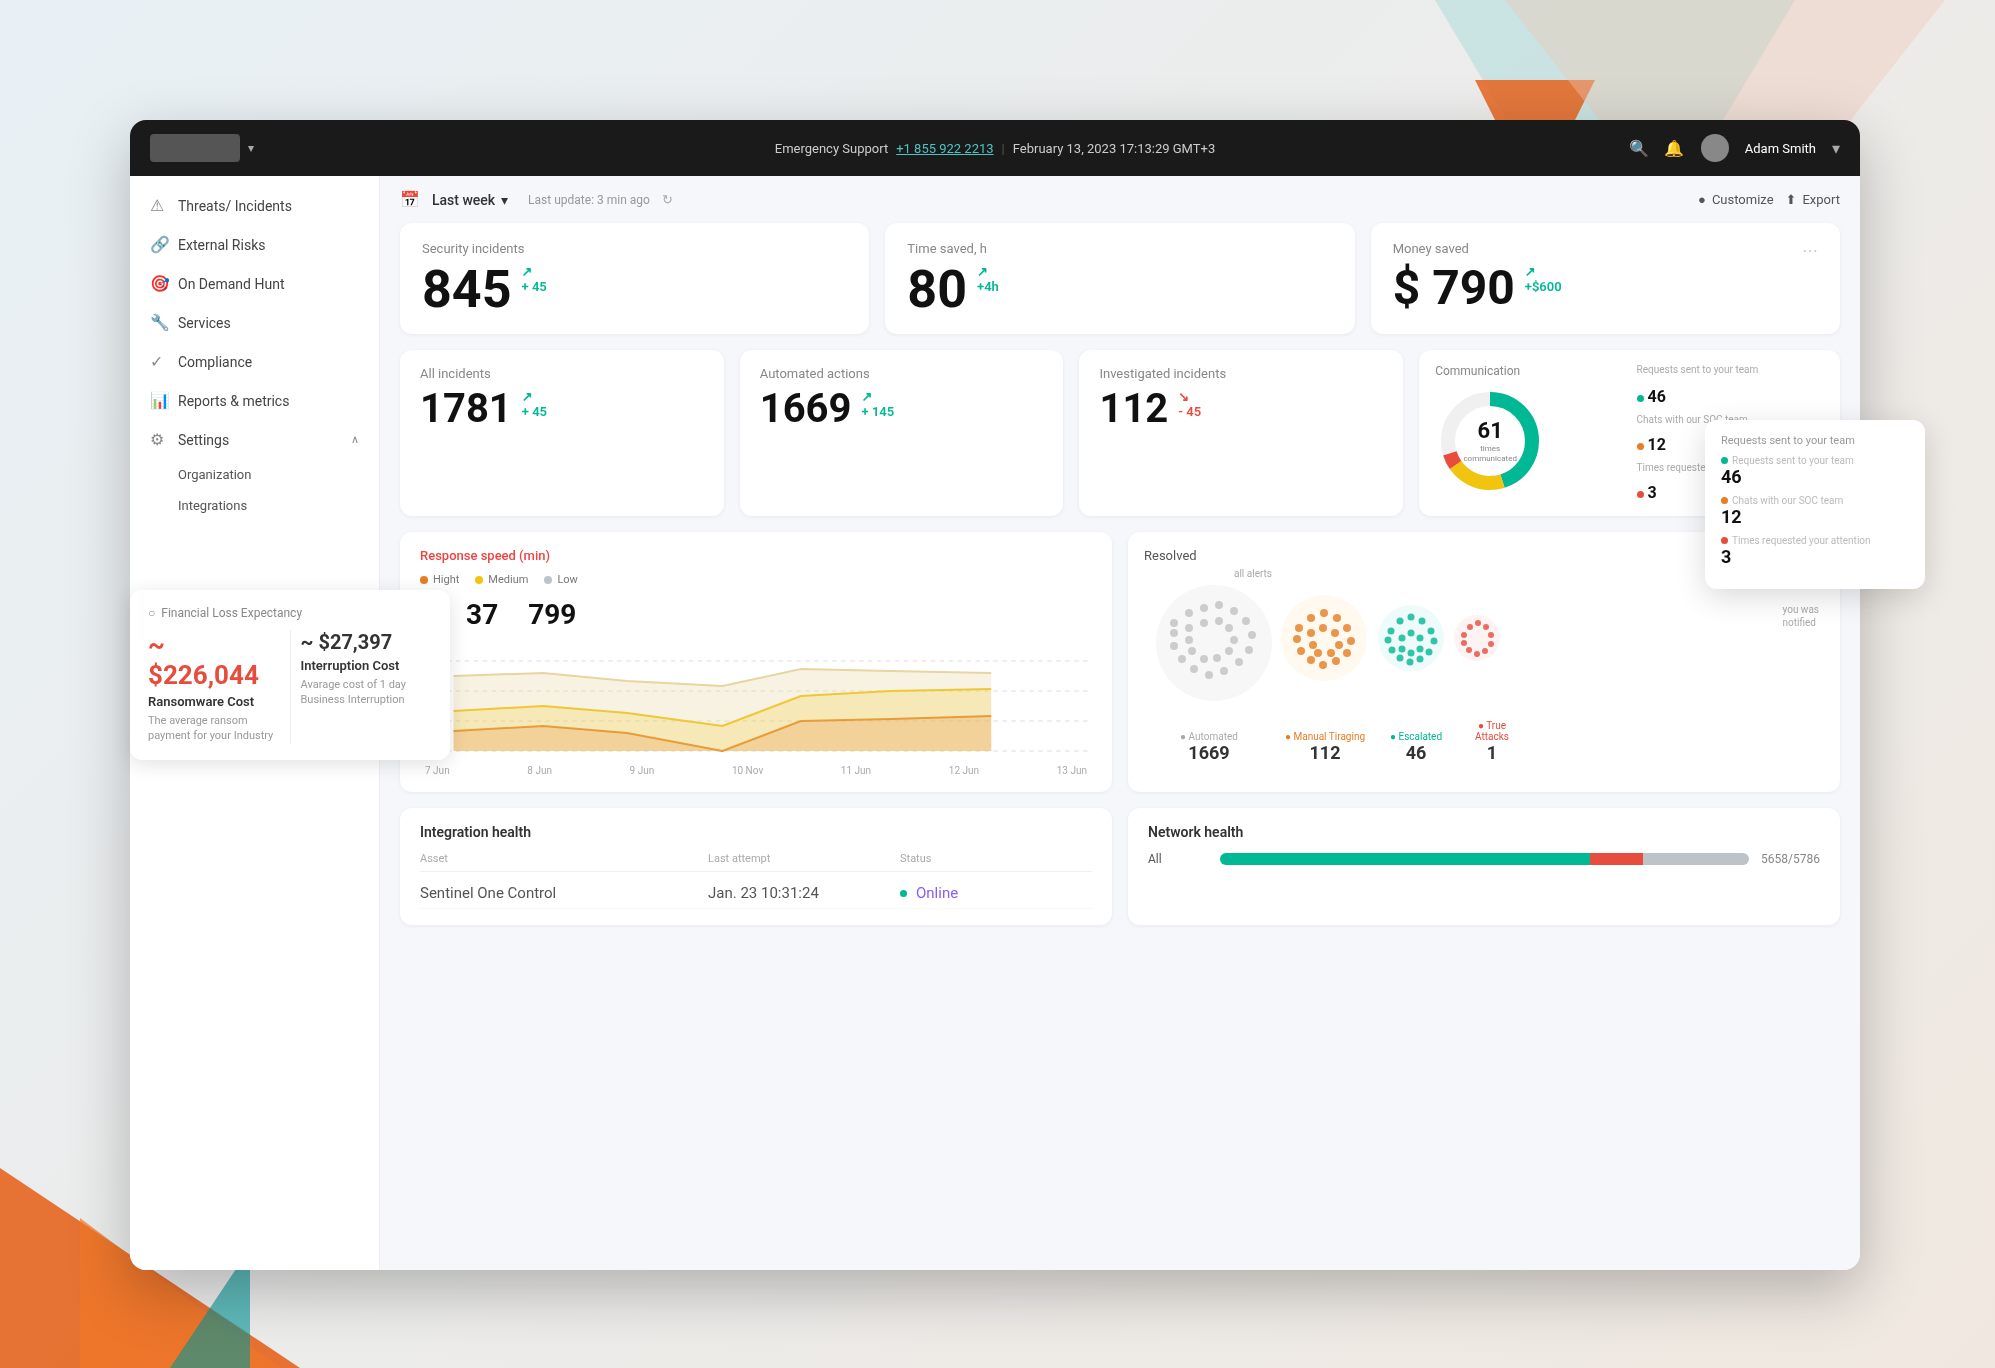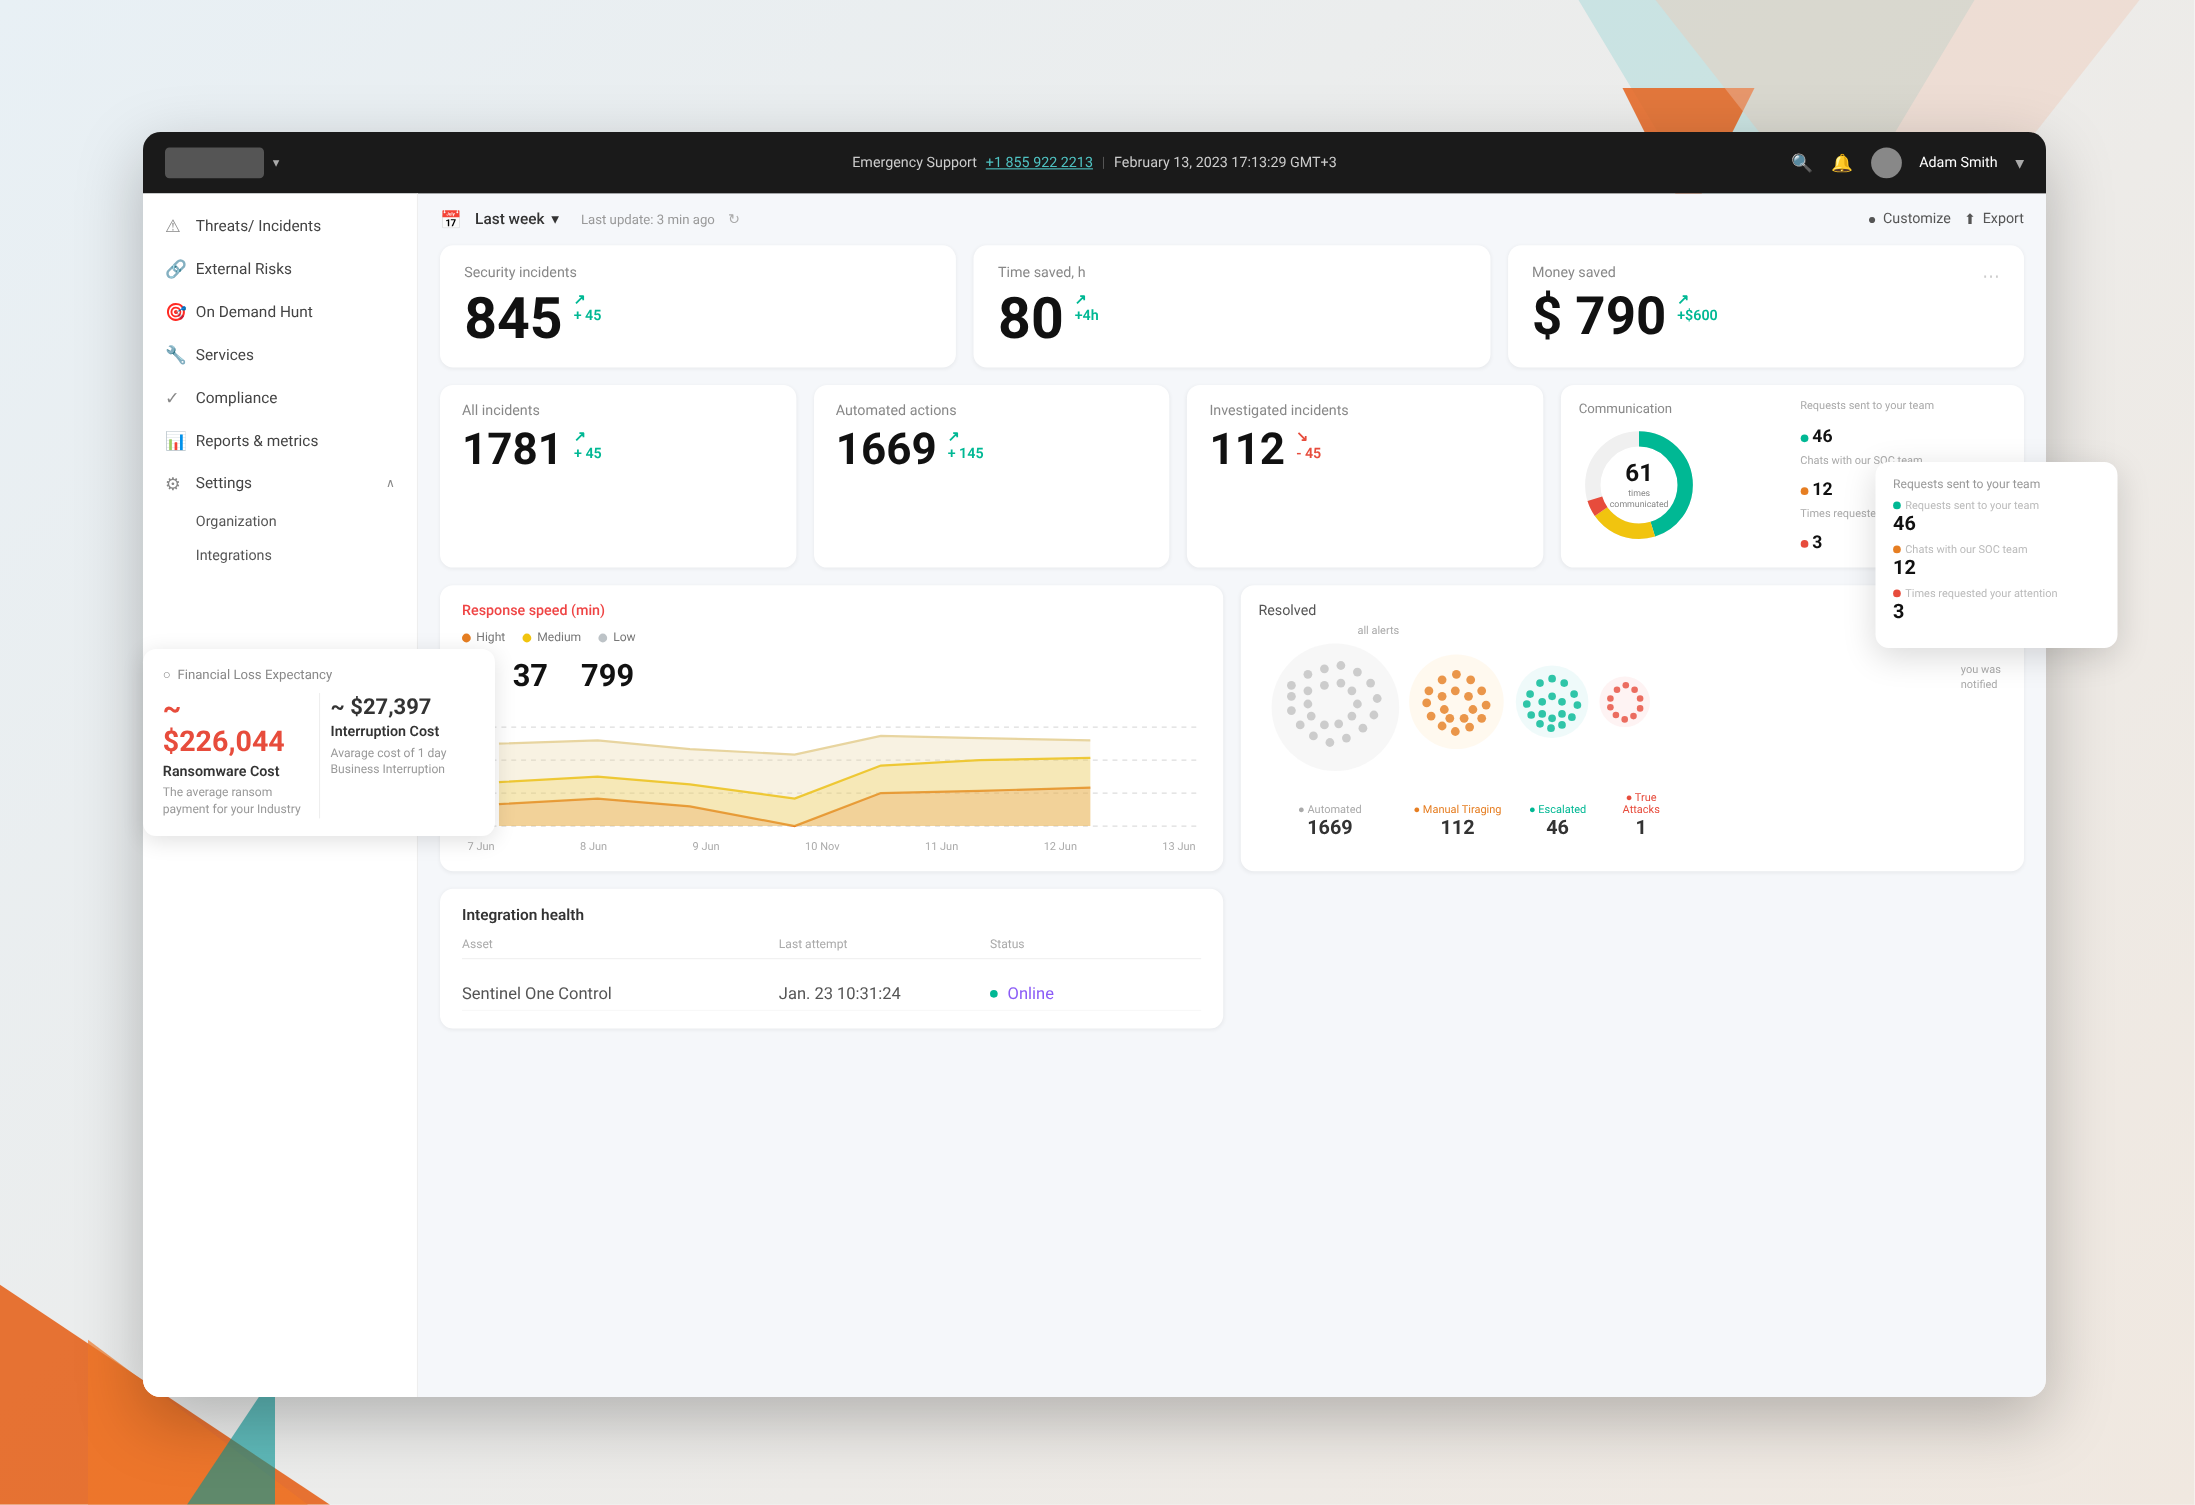--- a/index.html
+++ b/index.html
@@ -479,21 +479,21 @@
       color: #333;
       margin-bottom: 12px;
     }
     .table-header {
       display: grid;
       grid-template-columns: 1.5fr 1fr 1fr;
       font-size: 11px;
       color: #aaa;
       padding: 0 0 6px 0;
       border-bottom: 1px solid #f0f0f0;
-      margin-bottom: 16px;
+      margin-bottom: 6px;
     }
     .table-row-item {
       display: grid;
       grid-template-columns: 1.5fr 1fr 1fr;
       font-size: 15px;
       color: #555;
       padding: 6px 0;
       border-bottom: 1px solid #f8f8f8;
     }
     .status-online {
@@ -951,20 +951,32 @@
           <div class="table-row-item">
             <span>Sentinel One Control</span>
             <span>Jan. 23 10:31:24</span>
             <span class="status-online">
               <span class="dot dot-teal"></span>
               Online
             </span>
           </div>
         </div>
 
+        <div class="network-card">
+          <div class="card-title">Network health</div>
+          <div class="network-row">
+            <span class="network-label">All</span>
+            <div class="network-bar">
+              <div style="background:#00b894;width:70%;height:100%;"></div>
+              <div style="background:#e74c3c;width:10%;height:100%;"></div>
+              <div style="background:#bdc3c7;width:20%;height:100%;"></div>
+            </div>
+            <span class="network-count">5658/5786</span>
+          </div>
+        </div>
       </div>
 
     </div>
   </div>
 </div>
 
 <div class="financial-panel">
   <div class="financial-title">
     <span>○</span>
     <span>Financial Loss Expectancy</span>

